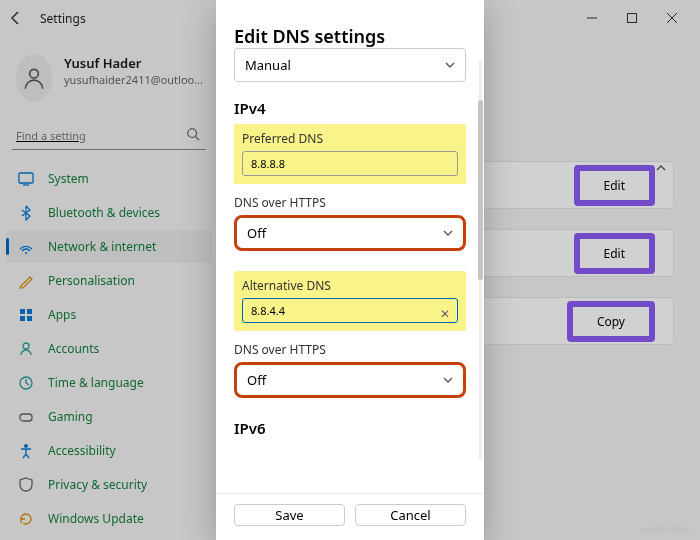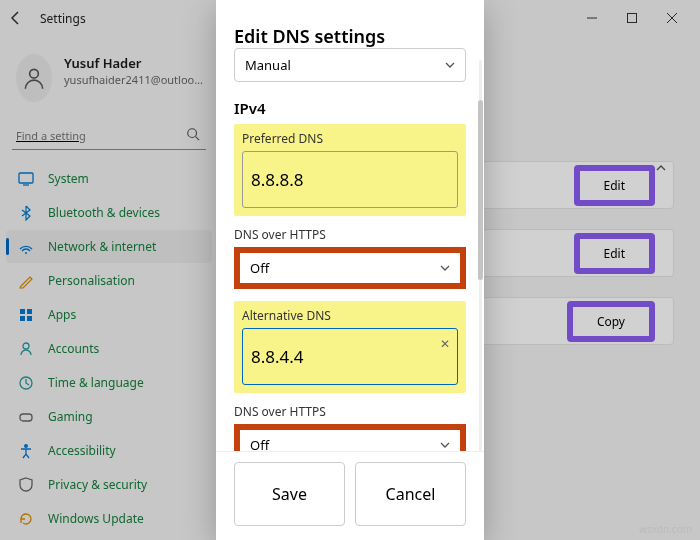--- a/index.html
+++ b/index.html
@@ -53,28 +53,28 @@
     .dlg-title { font-size: 18px; font-weight: 600; }
     .dlg-select { width: 100%; border: 1px solid #ccc; border-radius: 4px; padding: 7px 10px; font-size: 13px; background: #fff; display: flex; justify-content: space-between; align-items: center; margin-bottom: 16px; cursor: pointer; }
     .dlg-section { font-size: 15px; font-weight: 600; margin-bottom: 6px; }
     .toggle-row { display: flex; align-items: center; gap: 10px; margin-bottom: 10px; }
     .toggle { width: 38px; height: 18px; border-radius: 9px; background: #0067c0; position: relative; }
     .toggle::after { content: ""; position: absolute; right: 2px; top: 2px; width: 14px; height: 14px; border-radius: 50%; background: #fff; }
     .toggle-label { font-size: 13px; }
     .field-group { margin-bottom: 10px; }
     .field-group.hl { background: #f9f48a; padding: 6px 8px 8px 8px; border-radius: 2px; }
     .field-label { font-size: 12px; color: #333; margin-bottom: 4px; }
-    .field-input { width: 100%; border: 1px solid #999; border-radius: 3px; padding: 16px 8px; font-size: 17px; background: #fff; position: relative; }
+    .field-input { width: 100%; border: 1px solid #999; border-radius: 3px; padding: 4px 8px; font-size: 11px; background: #fff; position: relative; }
     .field-group.hl .field-input { background: #f9f48a; border: 1px solid #999; }
     .field-group.hl.active .field-input { border: 1px solid #0067c0; }
     .input-wrap { position: relative; }
     .clear-x { position: absolute; right: 8px; top: 7px; font-size: 12px; color: #666; cursor: pointer; }
-    .dlg-sel2 { width: 100%; border: 6px solid #c2410c; border-radius: 0; padding: 6px 10px; font-size: 13px; display: flex; justify-content: space-between; align-items: center; margin-bottom: 12px; cursor: pointer; background: #fff; }
+    .dlg-sel2 { width: 100%; border: 3px solid #c2410c; border-radius: 8px; padding: 6px 10px; font-size: 13px; display: flex; justify-content: space-between; align-items: center; margin-bottom: 20px; cursor: pointer; background: #fff; }
     .dlg-footer { display: flex; gap: 10px; padding: 10px 18px 14px 18px; border-top: 1px solid #eee; }
-    .dlg-btn { flex: 1; padding: 20px 0; border: 1px solid #ccc; border-radius: 4px; background: #fff; font-size: 16px; cursor: pointer; text-align: center; }
+    .dlg-btn { flex: 1; padding: 1px 0; border: 1px solid #ccc; border-radius: 4px; background: #fff; font-size: 13px; cursor: pointer; text-align: center; }
     .dlg-scroll { position: absolute; right: 2px; top: 60px; width: 3px; height: 400px; background: #eee; border-radius: 2px; }
     .dlg-scroll-thumb { position: absolute; right: 1px; top: 100px; width: 5px; height: 180px; background: #c4c4c4; border-radius: 3px; }
     
     .chev { width: 10px; height: 10px; }
   </style>
 </head>
 <body>
 
 <div class="titlebar">
   <div class="back">

